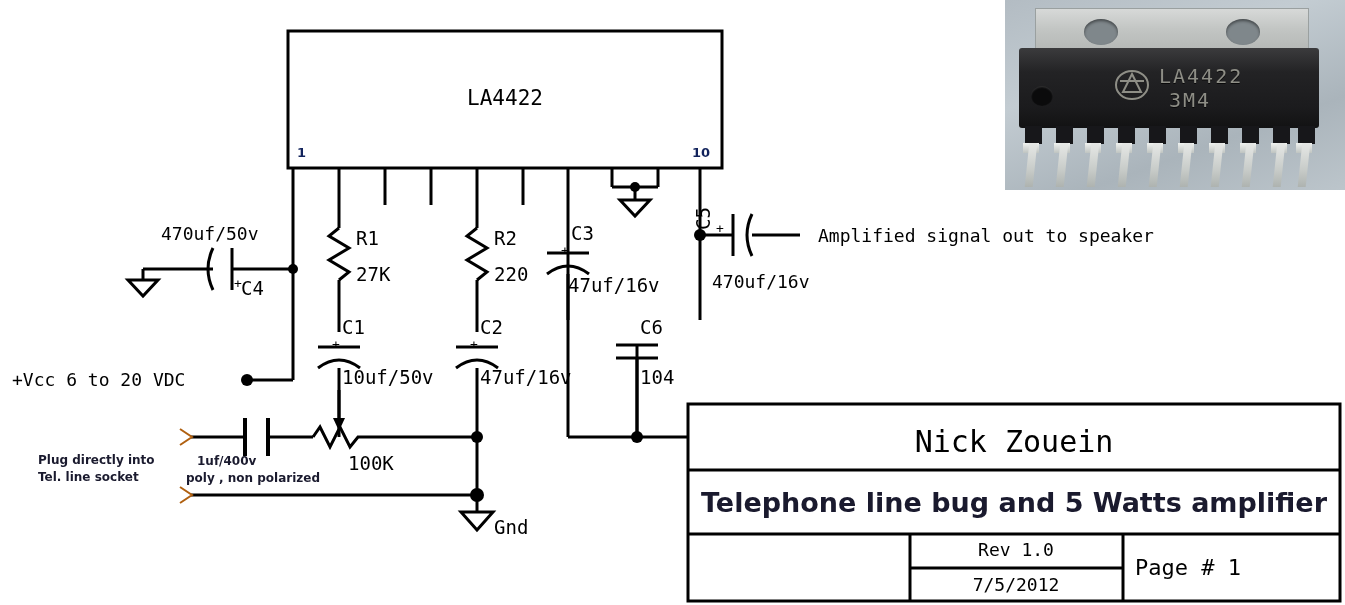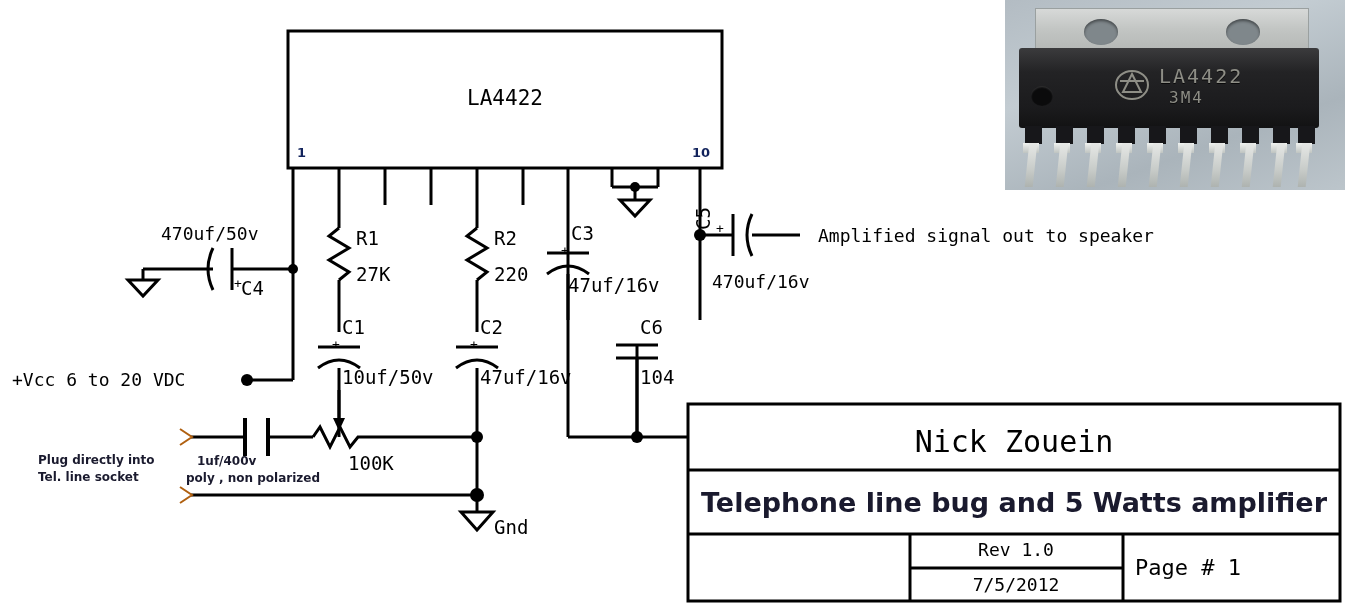--- a/index.html
+++ b/index.html
@@ -24,21 +24,21 @@
   #photo .tab .h2{left:190px;}
   #photo .body{position:absolute;left:14px;top:48px;width:300px;height:80px;
     background:linear-gradient(180deg,#3b3b3d 0%,#232325 30%,#1b1b1d 75%,#121213 100%);
     border-radius:3px;}
   #photo .body .notch{position:absolute;left:12px;top:38px;width:22px;height:20px;
     border-radius:50%;background:#0b0b0c;box-shadow:inset 0 1px 2px rgba(255,255,255,.18);}
   #photo .body .mark1{position:absolute;left:140px;top:16px;color:#8e8e86;
     font-family:"DejaVu Sans Mono",monospace;font-size:20px;letter-spacing:2px;
     text-shadow:0 1px 0 rgba(0,0,0,.7);}
   #photo .body .mark2{position:absolute;left:150px;top:40px;color:#8e8e86;
-    font-family:"DejaVu Sans Mono",monospace;font-size:16px;letter-spacing:2px;
+    font-family:"DejaVu Sans Mono",monospace;font-size:20px;letter-spacing:2px;
     text-shadow:0 1px 0 rgba(0,0,0,.7);}
   #photo .logo{position:absolute;left:95px;top:20px;width:36px;height:34px;}
   #photo .pins{position:absolute;left:14px;top:126px;width:300px;height:62px;}
   #photo .pin{position:absolute;top:0;width:17px;height:18px;background:#17171a;}
   #photo .lead{position:absolute;top:17px;width:8px;height:44px;
     background:linear-gradient(180deg,#e6e8e6 0%,#c8ccc9 60%,#aeb3b0 100%);
     transform:skewX(-6deg);}
   #photo .leadtip{position:absolute;top:17px;width:16px;height:10px;
     background:linear-gradient(180deg,#f0f2f0,#bfc4c1);}
 </style>

